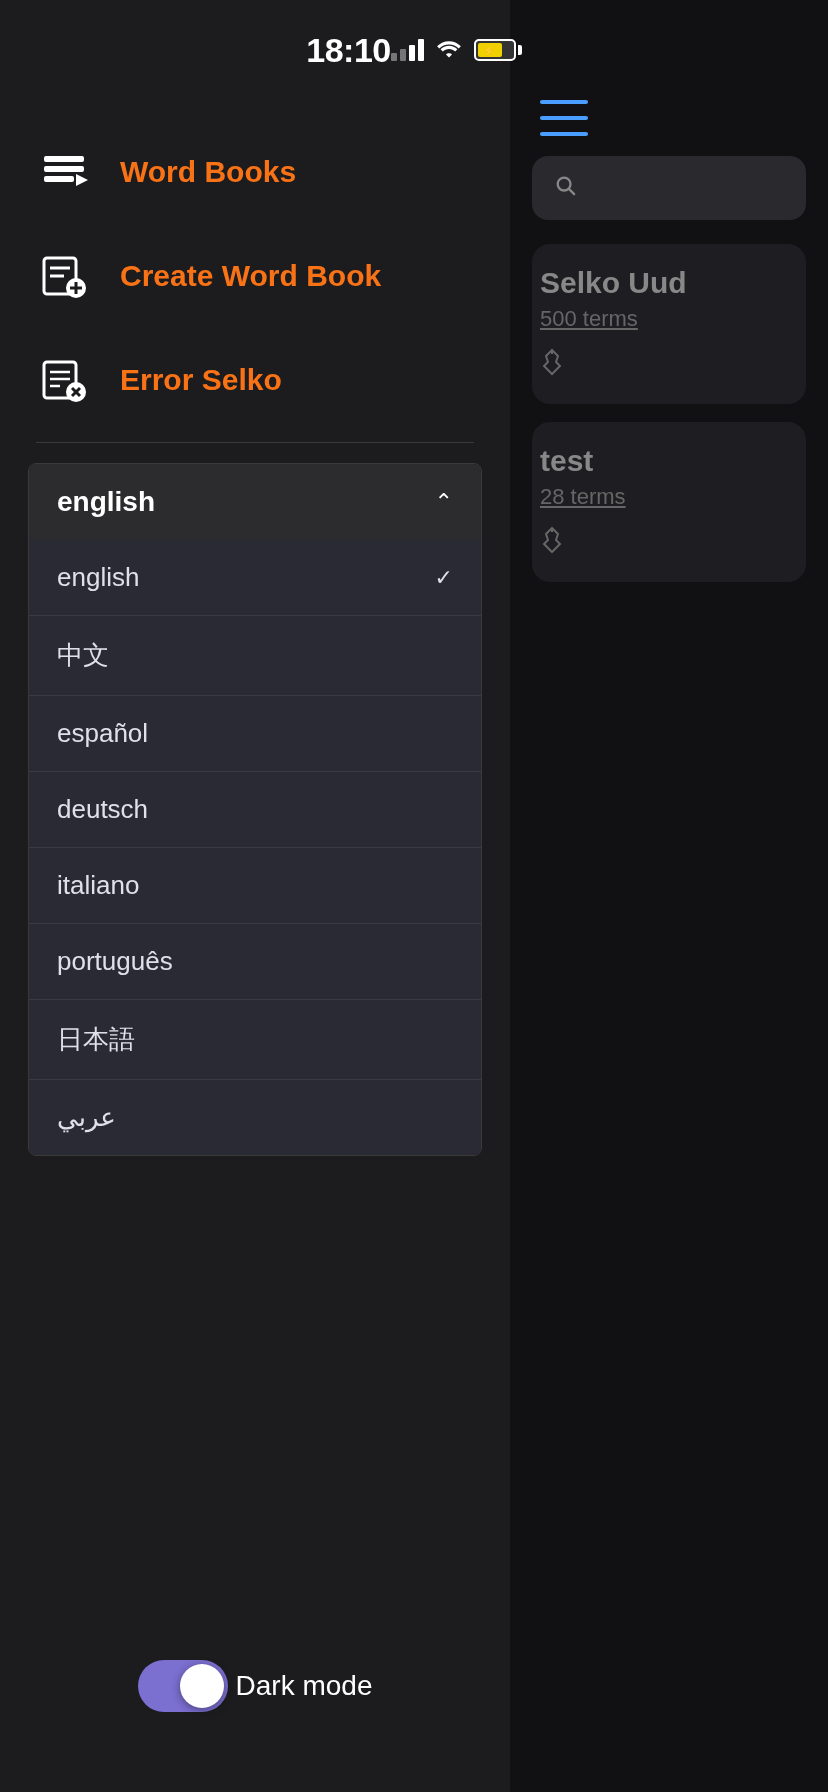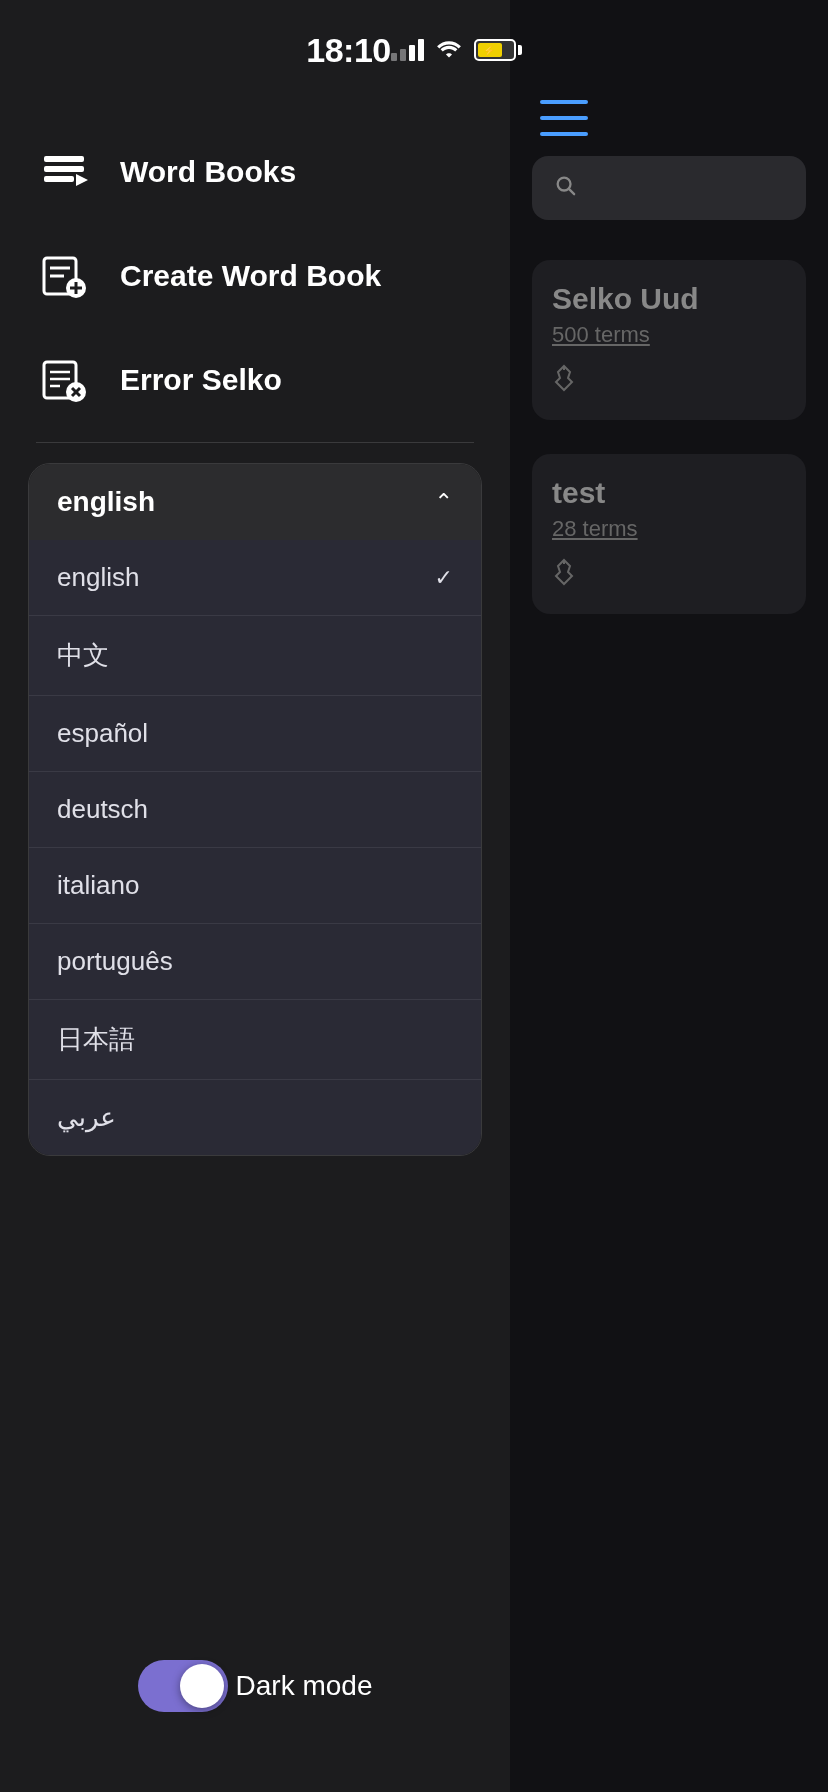--- a/index.html
+++ b/index.html
@@ -146,36 +146,36 @@
       flex-shrink: 0;
     }
 
     .nav-icon svg {
       width: 48px;
       height: 48px;
       fill: #ffffff;
     }
 
     .nav-label {
-      color: #ffffff;
+      color: #f97316;
       font-size: 30px;
       font-weight: 600;
     }
 
     .nav-divider {
       margin: 10px 36px;
       height: 1px;
       background: #3a3a3c;
     }
 
     
     .language-selector {
       margin: 20px 28px;
       border: 1.5px solid #3a3a3c;
-      border-radius: 22px;
+      border-radius: 8px;
       overflow: hidden;
     }
 
     .language-header {
       display: flex;
       align-items: center;
       justify-content: space-between;
       padding: 22px 28px;
       background: #2c2c2e;
       cursor: pointer;
@@ -316,24 +316,24 @@
     }
 
     .search-icon-svg {
       color: #888;
       font-size: 22px;
       flex-shrink: 0;
     }
 
     
     .word-book-card {
-      margin: 16px 22px 18px 22px;
+      margin: 0 22px 18px 22px;
       background: #1e1e22;
       border-radius: 18px;
-      padding: 22px 20px;
+      padding: 22px 8px;
     }
 
     .card-title {
       color: #888;
       font-size: 30px;
       font-weight: 600;
       margin-bottom: 6px;
     }
 
     .card-terms {

